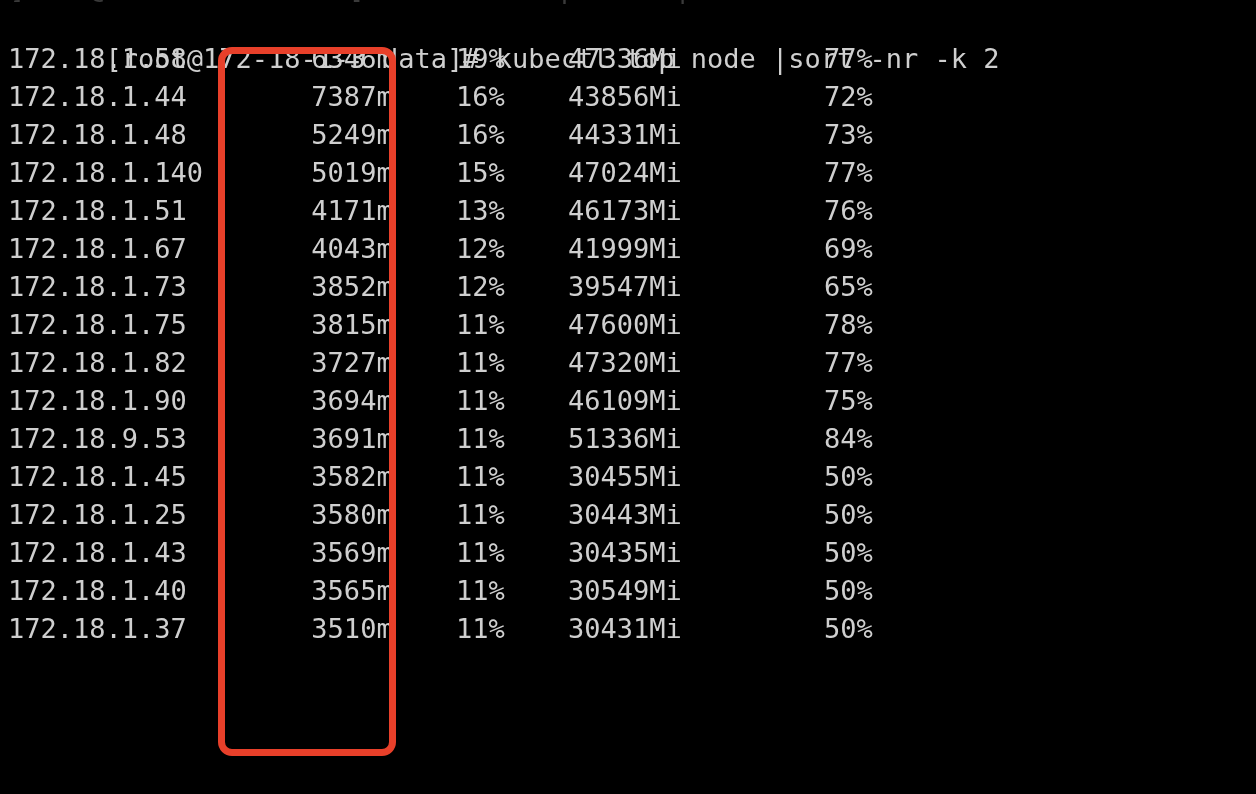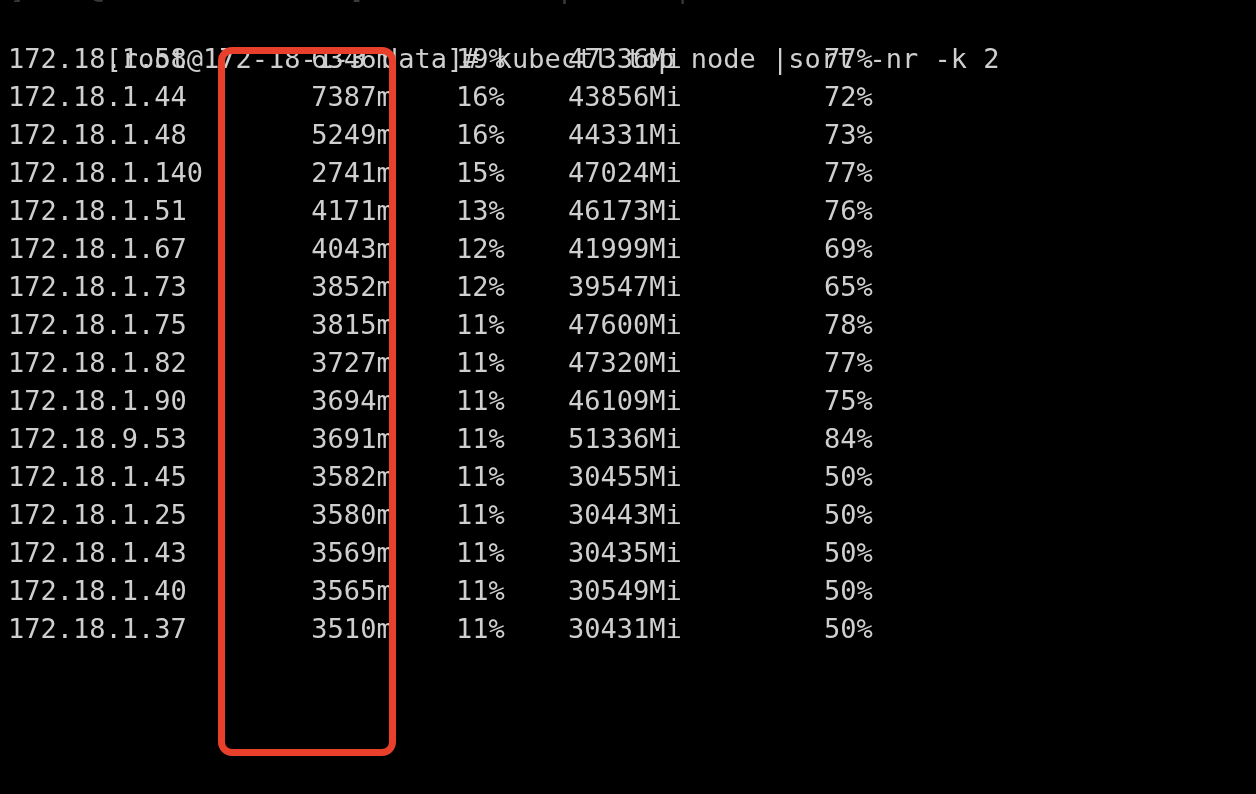--- a/index.html
+++ b/index.html
@@ -89,21 +89,21 @@
   <div class="term-body">
 
     <div class="prompt-line">
       <span class="col">[root@172-18-1-3 data]# </span><span class="col">kubectl top node |sort -nr -k 2</span>
     </div>
 
     <div id="rows">
         <div class="row"><span class="col c-name">172.18.1.58</span><span class="col c-cpu">6346m</span><span class="col c-cpup">19%</span><span class="col c-mem">47336Mi</span><span class="col c-memp">77%</span></div>
         <div class="row"><span class="col c-name">172.18.1.44</span><span class="col c-cpu">7387m</span><span class="col c-cpup">16%</span><span class="col c-mem">43856Mi</span><span class="col c-memp">72%</span></div>
         <div class="row"><span class="col c-name">172.18.1.48</span><span class="col c-cpu">5249m</span><span class="col c-cpup">16%</span><span class="col c-mem">44331Mi</span><span class="col c-memp">73%</span></div>
-        <div class="row"><span class="col c-name">172.18.1.140</span><span class="col c-cpu">2741m</span><span class="col c-cpup">15%</span><span class="col c-mem">47024Mi</span><span class="col c-memp">77%</span></div>
+        <div class="row"><span class="col c-name">172.18.1.140</span><span class="col c-cpu">5019m</span><span class="col c-cpup">15%</span><span class="col c-mem">47024Mi</span><span class="col c-memp">77%</span></div>
         <div class="row"><span class="col c-name">172.18.1.51</span><span class="col c-cpu">4171m</span><span class="col c-cpup">13%</span><span class="col c-mem">46173Mi</span><span class="col c-memp">76%</span></div>
         <div class="row"><span class="col c-name">172.18.1.67</span><span class="col c-cpu">4043m</span><span class="col c-cpup">12%</span><span class="col c-mem">41999Mi</span><span class="col c-memp">69%</span></div>
         <div class="row"><span class="col c-name">172.18.1.73</span><span class="col c-cpu">3852m</span><span class="col c-cpup">12%</span><span class="col c-mem">39547Mi</span><span class="col c-memp">65%</span></div>
         <div class="row"><span class="col c-name">172.18.1.75</span><span class="col c-cpu">3815m</span><span class="col c-cpup">11%</span><span class="col c-mem">47600Mi</span><span class="col c-memp">78%</span></div>
         <div class="row"><span class="col c-name">172.18.1.82</span><span class="col c-cpu">3727m</span><span class="col c-cpup">11%</span><span class="col c-mem">47320Mi</span><span class="col c-memp">77%</span></div>
         <div class="row"><span class="col c-name">172.18.1.90</span><span class="col c-cpu">3694m</span><span class="col c-cpup">11%</span><span class="col c-mem">46109Mi</span><span class="col c-memp">75%</span></div>
         <div class="row"><span class="col c-name">172.18.9.53</span><span class="col c-cpu">3691m</span><span class="col c-cpup">11%</span><span class="col c-mem">51336Mi</span><span class="col c-memp">84%</span></div>
         <div class="row"><span class="col c-name">172.18.1.45</span><span class="col c-cpu">3582m</span><span class="col c-cpup">11%</span><span class="col c-mem">30455Mi</span><span class="col c-memp">50%</span></div>
         <div class="row"><span class="col c-name">172.18.1.25</span><span class="col c-cpu">3580m</span><span class="col c-cpup">11%</span><span class="col c-mem">30443Mi</span><span class="col c-memp">50%</span></div>
         <div class="row"><span class="col c-name">172.18.1.43</span><span class="col c-cpu">3569m</span><span class="col c-cpup">11%</span><span class="col c-mem">30435Mi</span><span class="col c-memp">50%</span></div>

